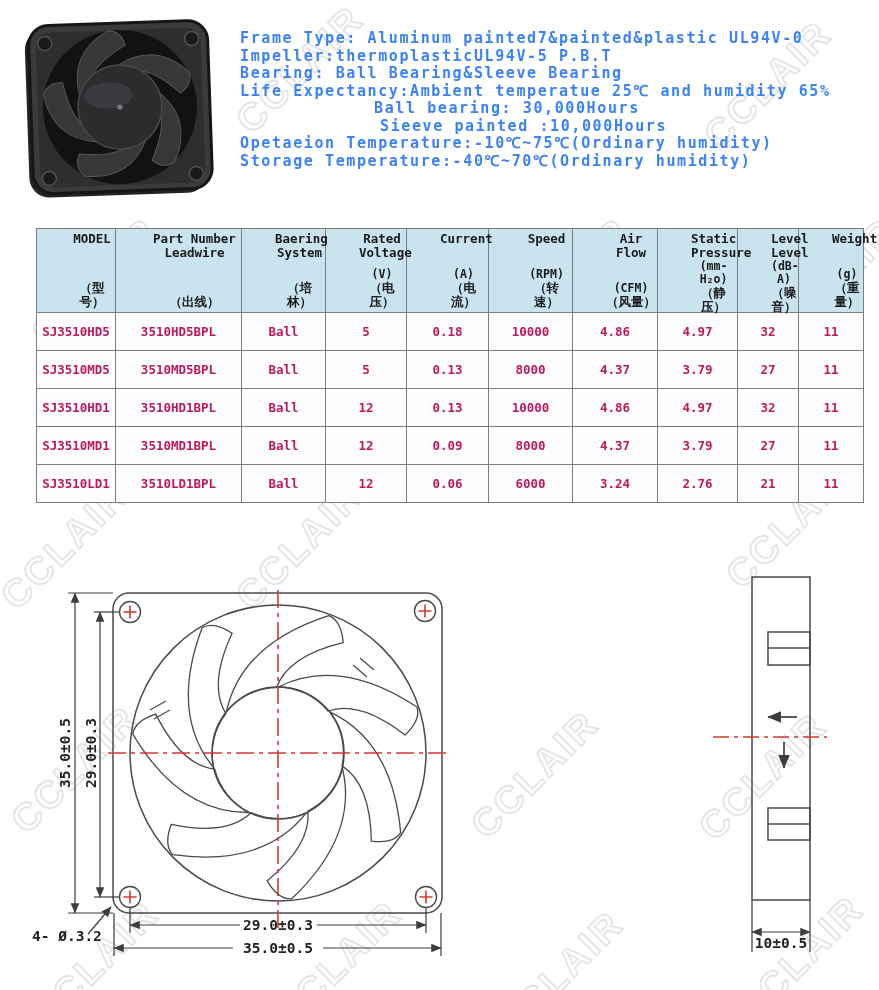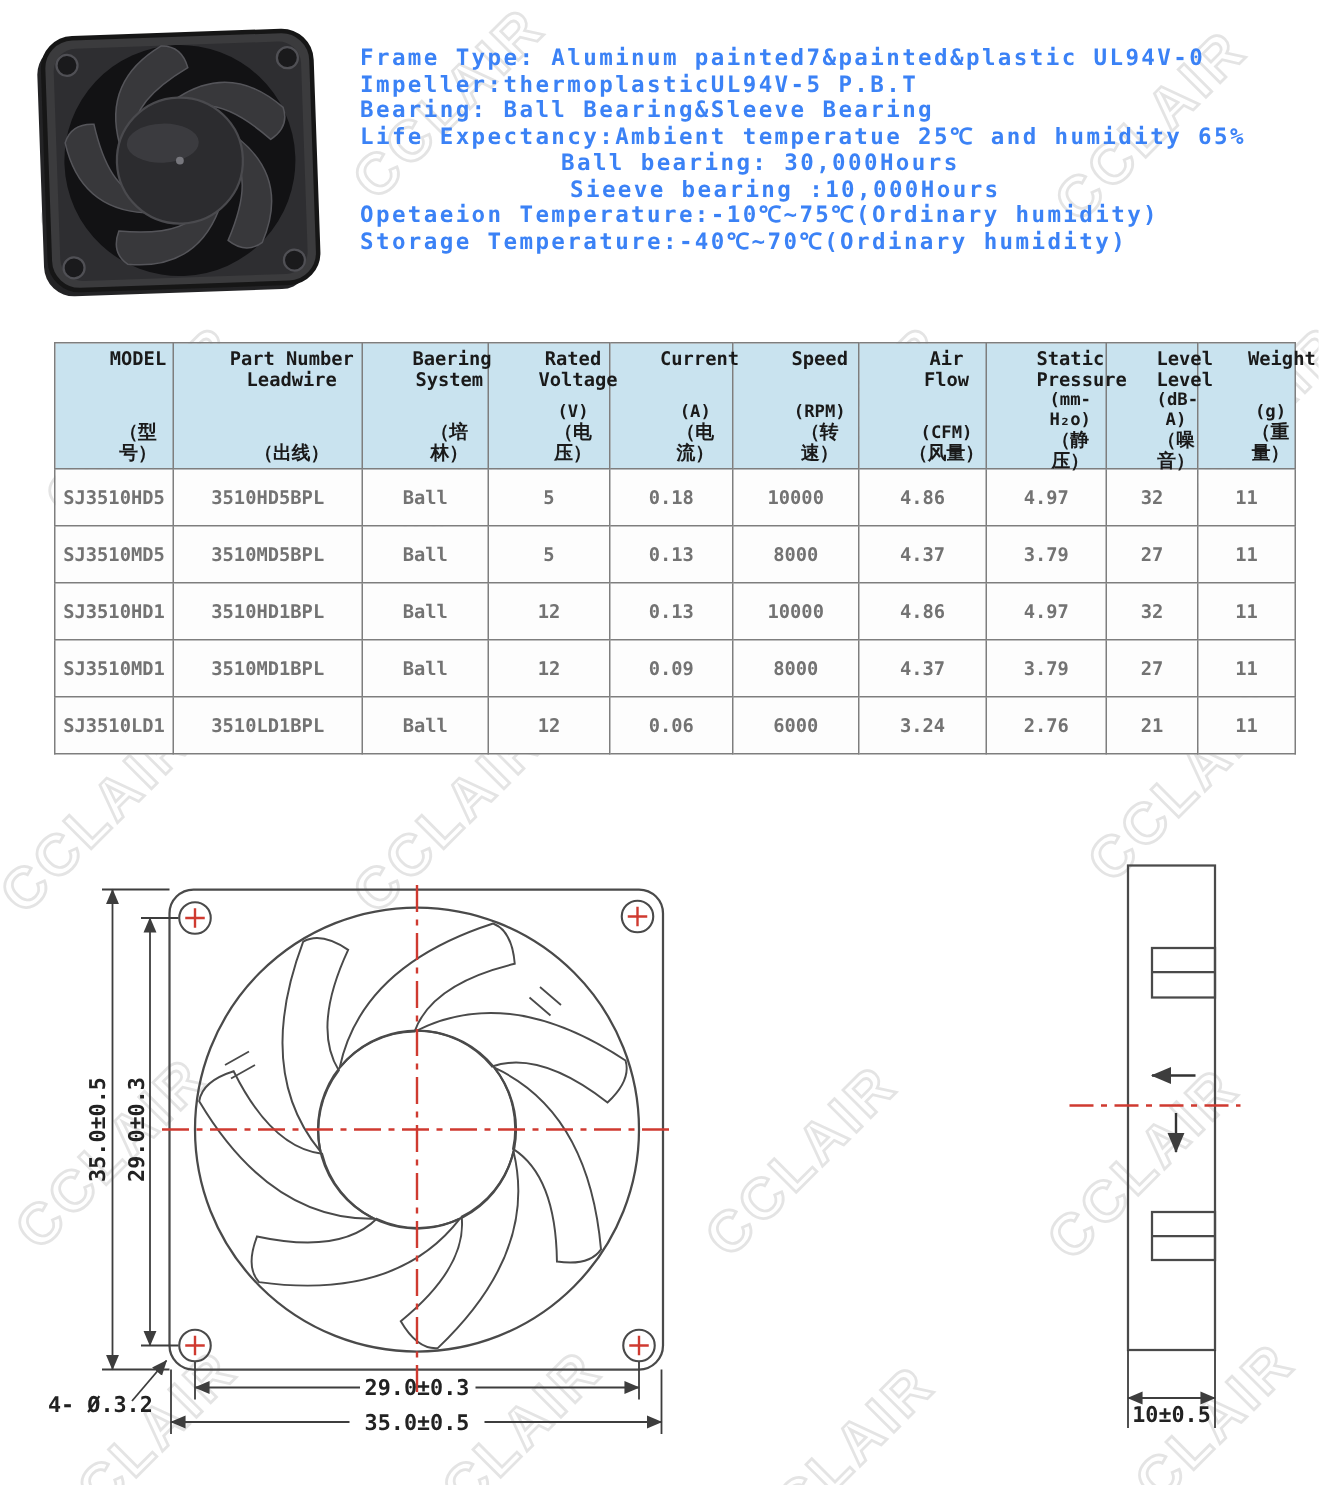--- a/index.html
+++ b/index.html
@@ -28,21 +28,21 @@
              border-collapse:collapse;table-layout:fixed;}
   table.spec th, table.spec td{border:1px solid #7e7e7e;padding:0;}
   table.spec thead th{background:#c9e3ef;height:83px;vertical-align:top;
                       font-weight:bold;color:#1a1a1a;}
   .hwrap{display:flex;flex-direction:column;justify-content:space-between;
          height:77px;padding:3px 1px 2px 1px;margin-left:32px;}
   .hn{font:bold 12.5px "DejaVu Sans Mono", monospace;line-height:14px;}
   .hu{font:bold 11.5px "DejaVu Sans Mono", monospace;line-height:13px;}
   .hc{font:bold 12.5px "DejaVu Sans Mono", monospace, sans-serif;line-height:14px;}
   table.spec tbody td{height:32px;text-align:center;vertical-align:middle;
-                      font:bold 12.5px "DejaVu Sans Mono", monospace;color:#737373;
+                      font:bold 12.5px "DejaVu Sans Mono", monospace;color:#be185d;
                       background:#fdfdfd;}
 
   
   .front-view{position:absolute;left:30px;top:560px;}
   .side-view{position:absolute;left:690px;top:560px;}
   svg text{font-family:"DejaVu Sans Mono", monospace;font-weight:bold;fill:#222222;}
 </style>
 </head>
 <body>
 
@@ -92,21 +92,21 @@
       </g>
     </svg>
   </div>
 
   <div class="specs">
     <div>Frame Type: Aluminum painted7&amp;painted&amp;plastic UL94V-0</div>
     <div>Impeller:thermoplasticUL94V-5 P.B.T</div>
     <div>Bearing: Ball Bearing&amp;Sleeve Bearing</div>
     <div>Life Expectancy:Ambient temperatue 25℃ and humidity 65%</div>
     <div class="ind1">Ball bearing: 30,000Hours</div>
-    <div class="ind2">Sieeve bearing :10,000Hours</div>
+    <div class="ind2">Sieeve painted :10,000Hours</div>
     <div>Opetaeion Temperature:-10℃~75℃(Ordinary humidity)</div>
     <div>Storage Temperature:-40℃~70℃(Ordinary humidity)</div>
   </div>
 
   <table class="spec">
     <colgroup>
       <col style="width:79px">
         <col style="width:126px">
         <col style="width:84px">
       <col style="width:81px">

